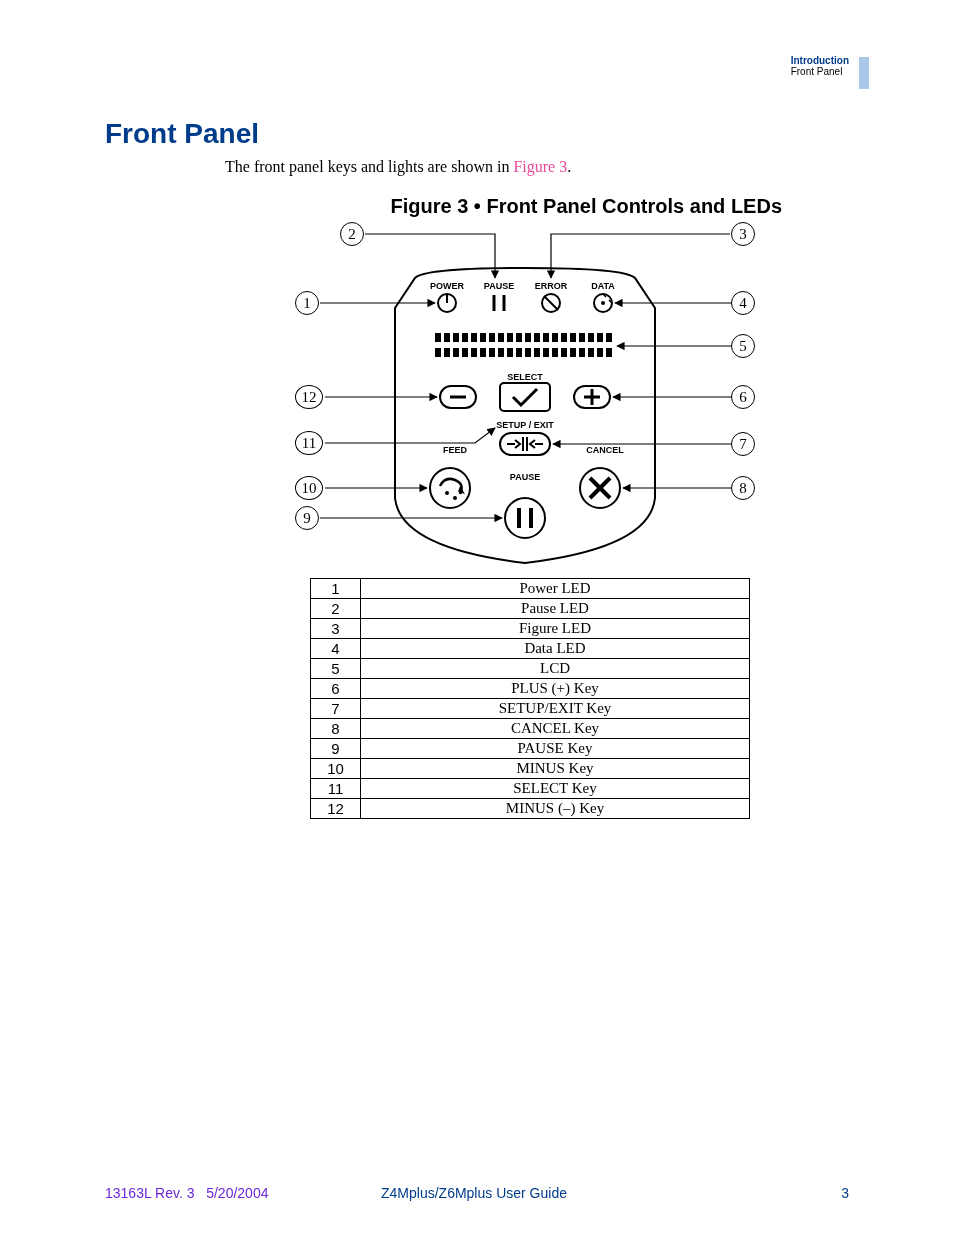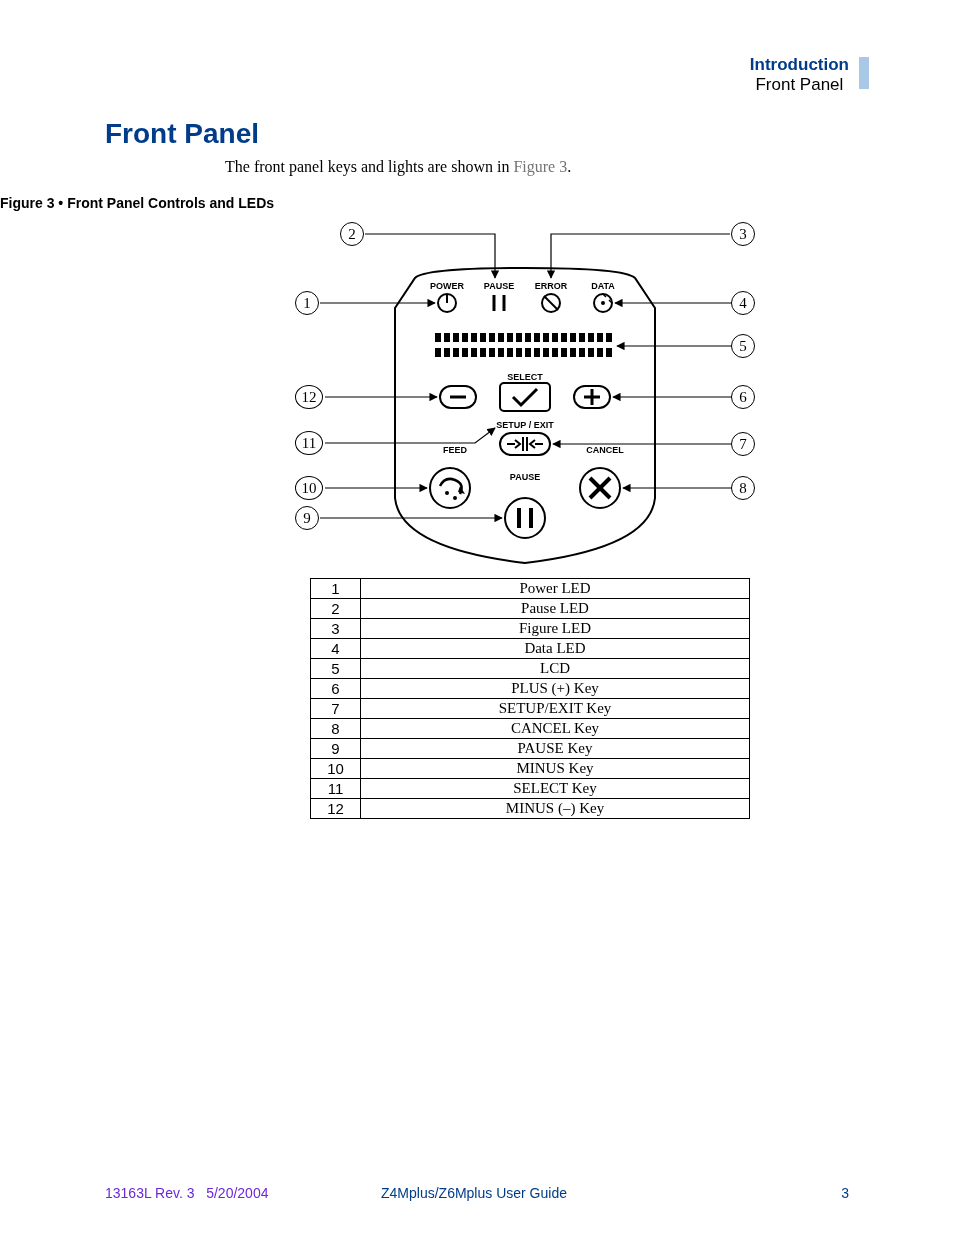--- a/index.html
+++ b/index.html
@@ -8,23 +8,23 @@
     height: 1235px;
     background: #fff;
     font-family: "Times New Roman", Times, serif;
     position: relative;
     color: #000;
   }
   .header {
     position: absolute;
     top: 55px;
     right: 105px;
-    text-align: center;
-    font-family: Arial, Helvetica, sans-serif;
-    font-size: 17px;
+    text-align: left;
+    font-family: Arial, Helvetica, sans-serif;
+    font-size: 10px;
   }
   .header .chapter { color: #003c8a; font-weight: bold; }
   .header .section { color: #000; }
   .header-bar {
     position: absolute;
     top: 57px;
     right: 85px;
     width: 10px;
     height: 32px;
     background: #a8c8e6;
@@ -37,29 +37,29 @@
     font-family: Arial, Helvetica, sans-serif;
     font-size: 28px;
     font-weight: bold;
   }
   .intro {
     position: absolute;
     top: 158px;
     left: 225px;
     font-size: 16px;
   }
-  .intro .figref { color: #737373; }
+  .intro .figref { color: #ec4899; }
   .figcaption {
     position: absolute;
     top: 195px;
     left: 0;
     width: 782px;
-    text-align: left;
-    font-family: Arial, Helvetica, sans-serif;
-    font-size: 14px;
+    text-align: right;
+    font-family: Arial, Helvetica, sans-serif;
+    font-size: 20px;
     font-weight: bold;
   }
   
   .diagram {
     position: absolute;
     top: 218px;
     left: 295px;
     width: 460px;
     height: 350px;
   }

